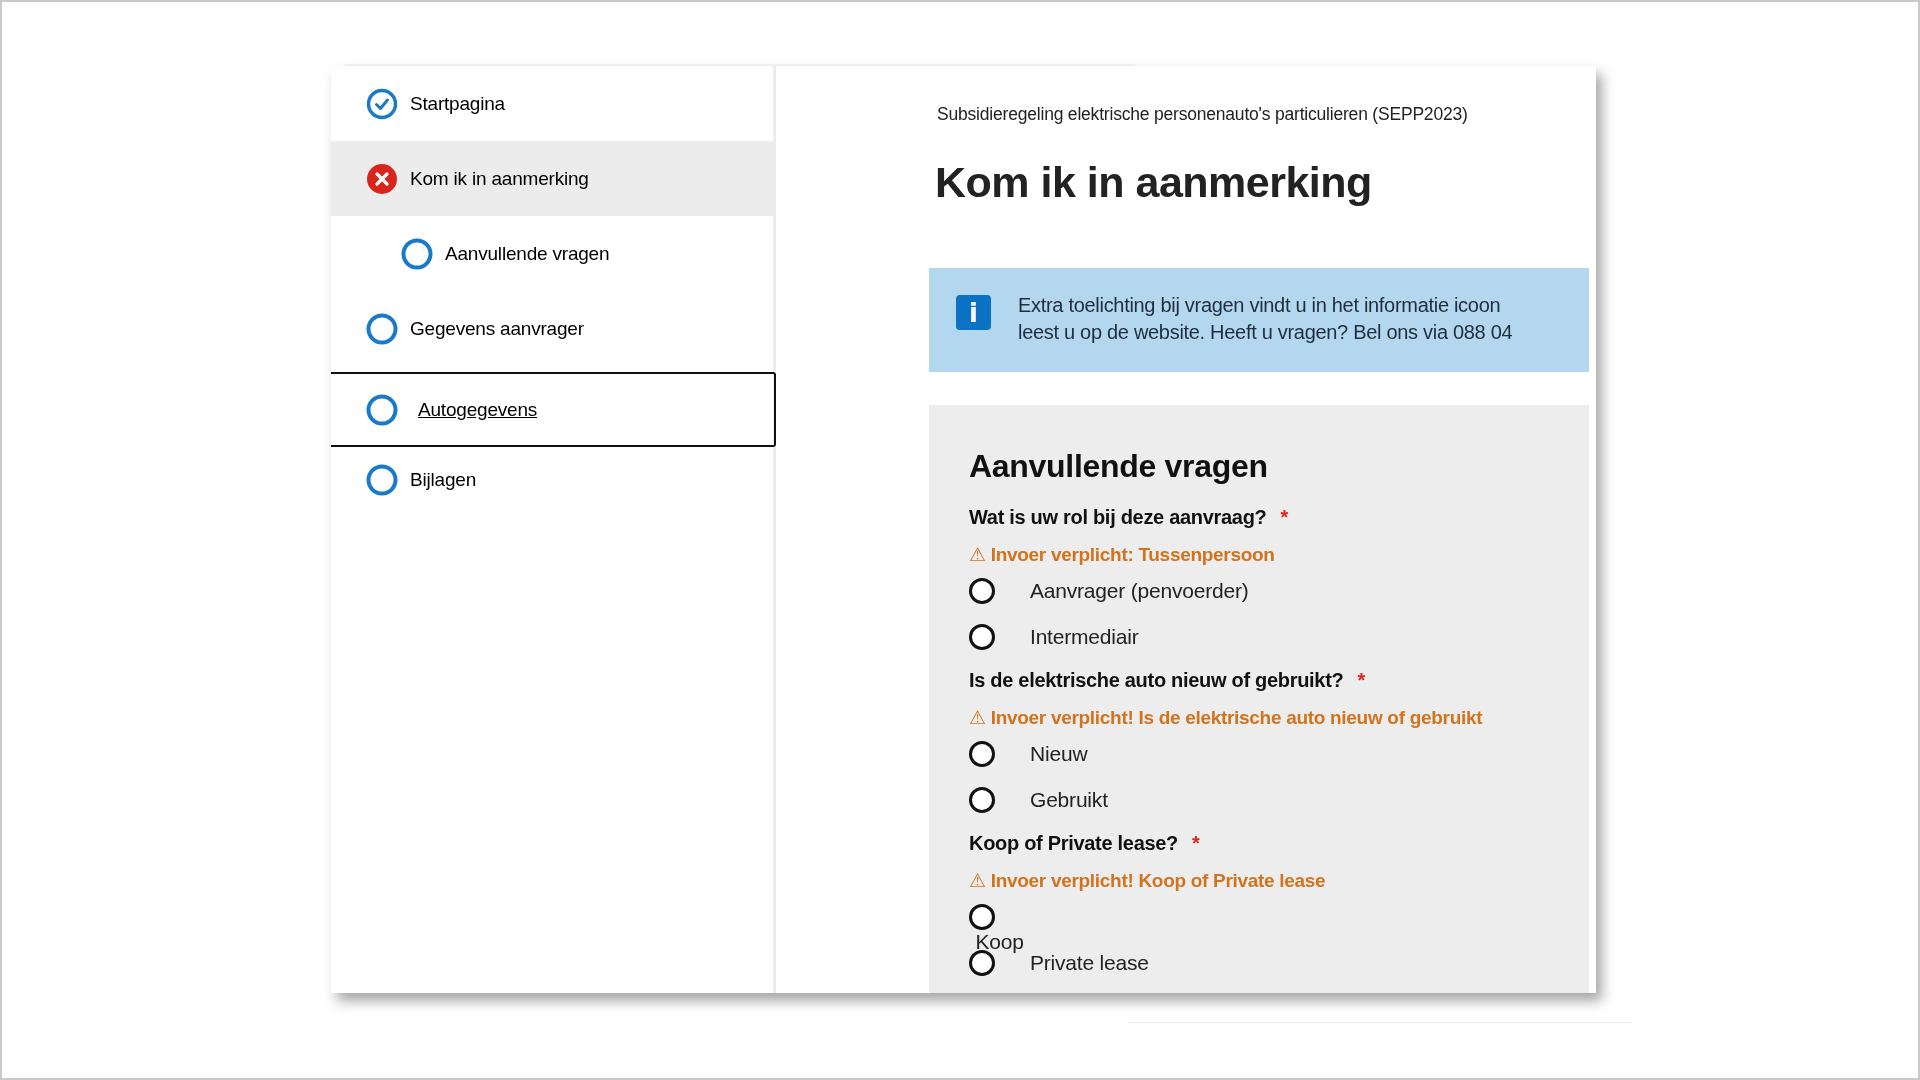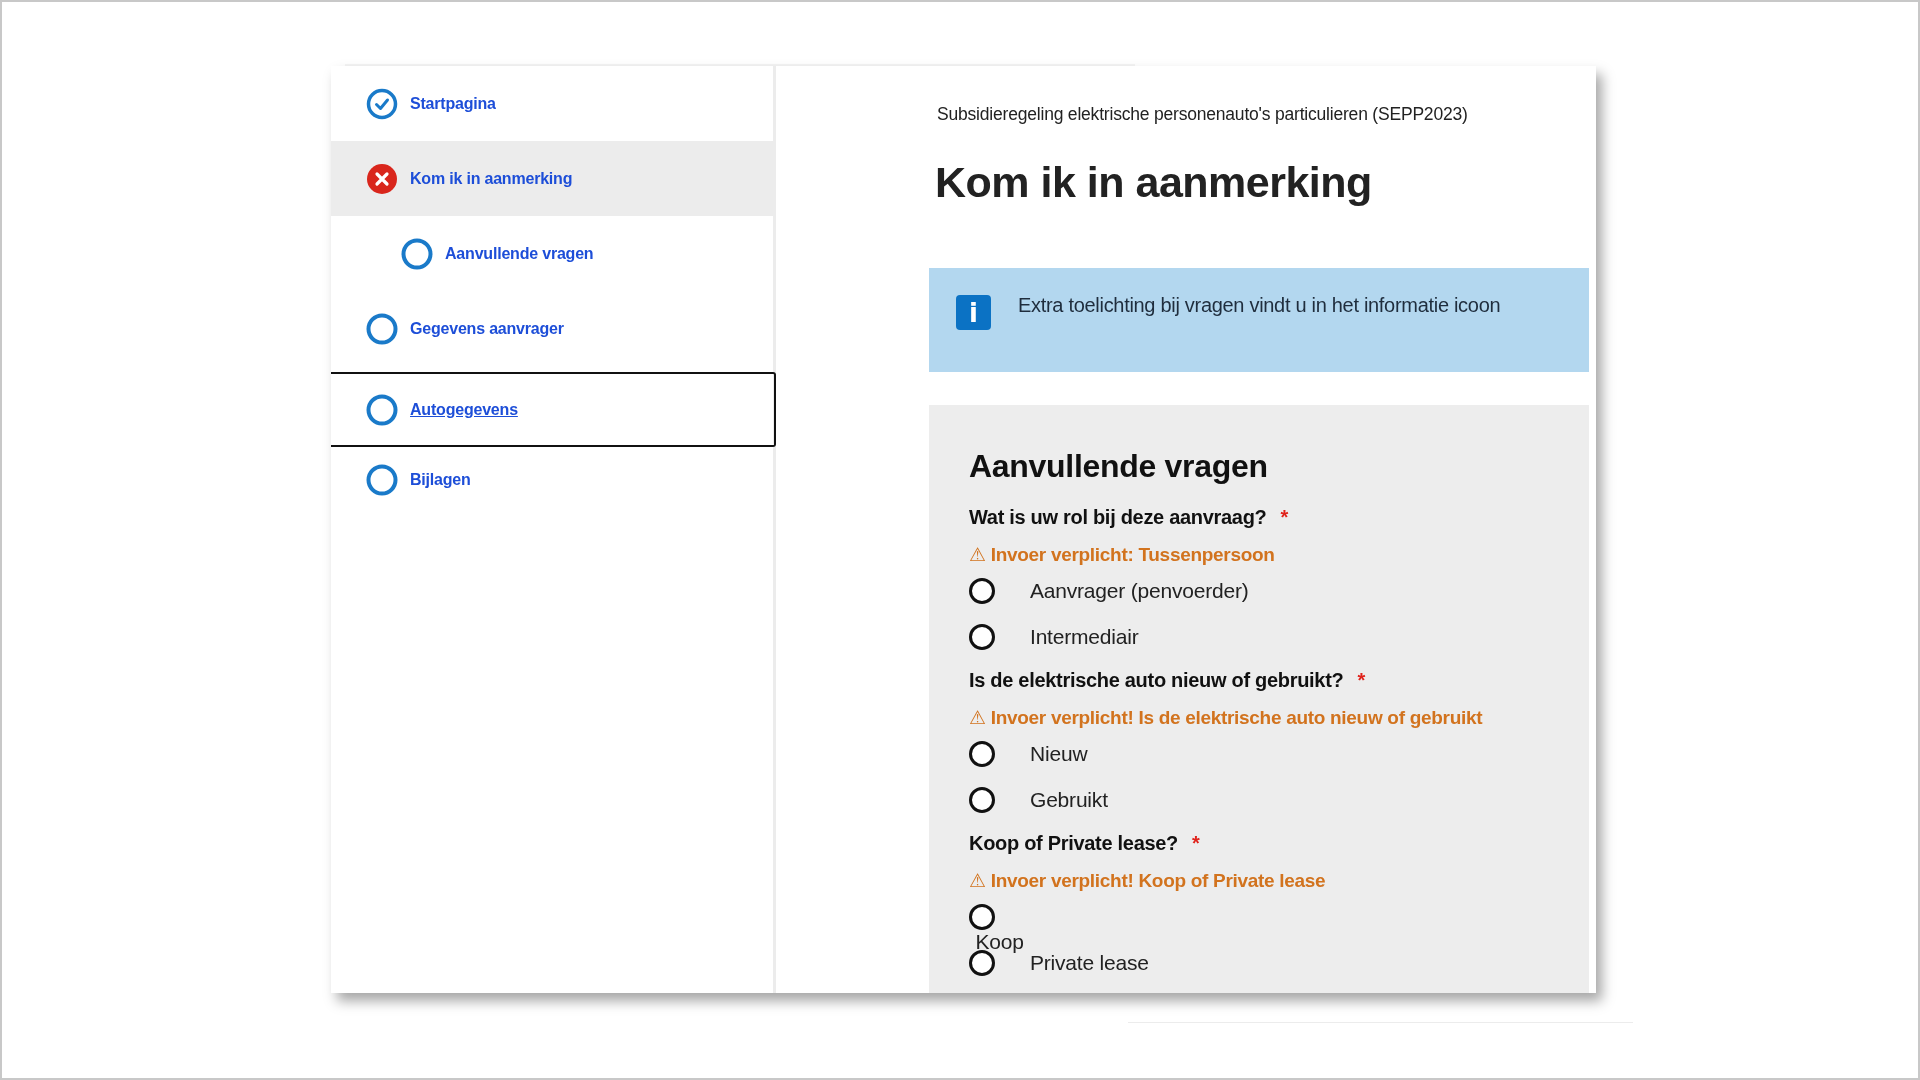--- a/index.html
+++ b/index.html
@@ -37,23 +37,23 @@
   .nav-item.focused {
     border:2px solid #111; border-left:none; border-radius:0 3px 3px 0;
   }
   .nav-item.sub { padding-left:70px; }
   .nav-item .ico {
     width:32px; height:32px; margin-left:35px; margin-right:12px;
     display:flex; align-items:center; justify-content:center; flex:0 0 auto;
   }
   .nav-item.sub .ico { margin-left:0; }
   .nav-label {
-    color:#1d4ed8; font-weight:bold; font-size:16px; letter-spacing:-0.2px;
-  }
-  .nav-label.underline { text-decoration:underline; }
+    color:#000000; font-weight:normal; font-size:19px; letter-spacing:-0.2px;
+  }
+  .nav-label.underline { text-decoration:underline;margin-left:8px; }
 
   .main { position:absolute; left:424px; top:0; width:960px; height:927px; }
   .regulation {
     position:absolute; left:182px; top:38px;
     font-size:17.5px; color:#222; white-space:nowrap; letter-spacing:-0.2px;
   }
   .page-title {
     position:absolute; left:180px; top:92px;
     font-size:43px; font-weight:bold; color:#222; letter-spacing:-0.5px; white-space:nowrap;
   }
@@ -166,20 +166,21 @@
   </nav>
 
   <main class="main">
     <div class="regulation">Subsidieregeling elektrische personenauto's particulieren (SEPP2023)</div>
     <h1 class="page-title" style="margin:0;">Kom ik in aanmerking</h1>
 
     <div class="info-box">
       <div class="info-icon">i</div>
       <div class="info-text">
         <div>Extra toelichting bij vragen vindt u in het informatie icoon</div>
+        <div>leest u op de website. Heeft u vragen? Bel ons via 088 04</div>
       </div>
     </div>
 
     <section class="form-panel">
       <h2 class="section-title" style="margin:0;">Aanvullende vragen</h2>
 
       <div class="question" style="top:101px;">
         <span>Wat is uw rol bij deze aanvraag?</span><span class="required">*</span>
       </div>
       <div class="validation" style="top:138px;">

